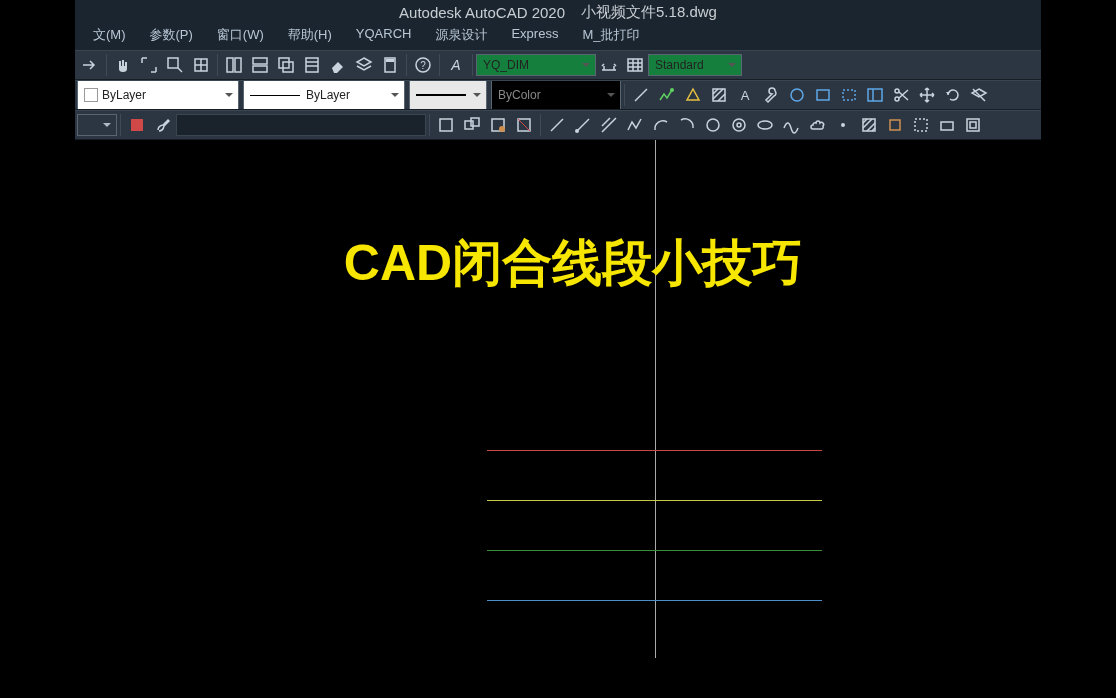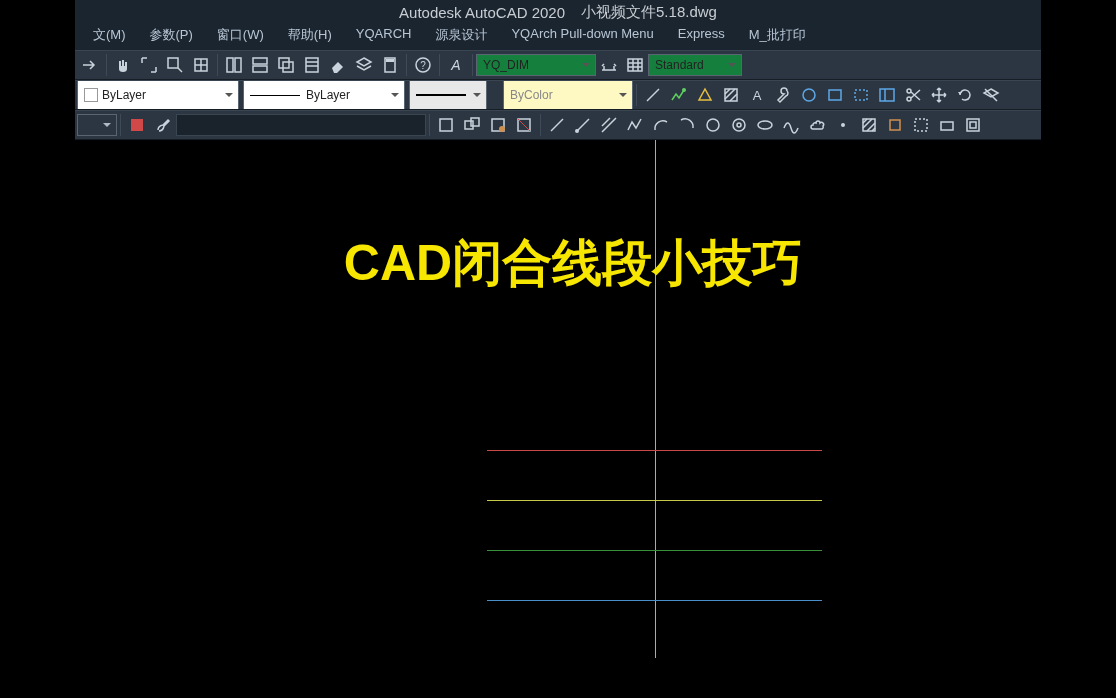--- a/index.html
+++ b/index.html
@@ -194,21 +194,20 @@
     <span>小视频文件5.18.dwg</span>
   </div>
 
   <div class="menubar">
     <div class="menu-item">文(M)</div>
     <div class="menu-item">参数(P)</div>
     <div class="menu-item">窗口(W)</div>
     <div class="menu-item">帮助(H)</div>
     <div class="menu-item">YQARCH</div>
     <div class="menu-item">源泉设计</div>
-    <div class="menu-item">YQArch Pull-down Menu</div>
     <div class="menu-item">Express</div>
     <div class="menu-item">M_批打印</div>
   </div>
 
   <div class="toolbar-row">
     <div class="tb-btn">
         <svg viewBox="0 0 18 18">
           <path class="icon-stroke" d="M2 9 h10 M9 5 l4 4 -4 4"></path>
         </svg>
       </div>
@@ -314,21 +313,21 @@
       <span class="color-swatch"></span>
       <span>ByLayer</span>
     </div>
     <div class="prop-combo" style="width:162px;margin-left:4px">
       <span class="line-sample"></span>
       <span>ByLayer</span>
     </div>
     <div class="prop-combo" style="width:78px;margin-left:4px;background:#e8e8e8;color:#888">
       <span class="line-weight-sample"></span>
     </div>
-    <div class="prop-combo" style="width:130px;margin-left:16px;background:#fef9c3;color:#888">
+    <div class="prop-combo" style="width:130px;margin-left:4px;background:#000000;color:#888">
       <span>ByColor</span>
     </div>
     <div class="tb-sep"></div>
     <div class="tb-btn">
         <svg viewBox="0 0 18 18">
           <path class="icon-stroke" d="M3 15 L15 3"></path>
         </svg>
       </div>
     <div class="tb-btn">
         <svg viewBox="0 0 18 18">

